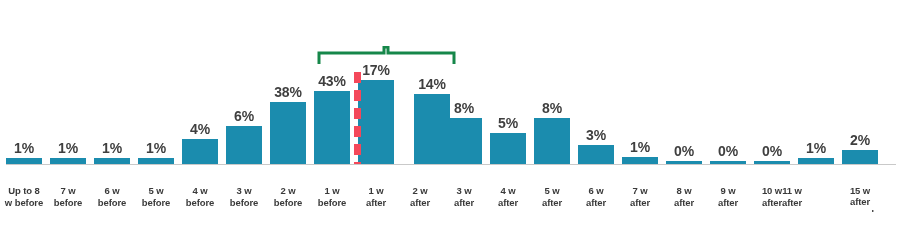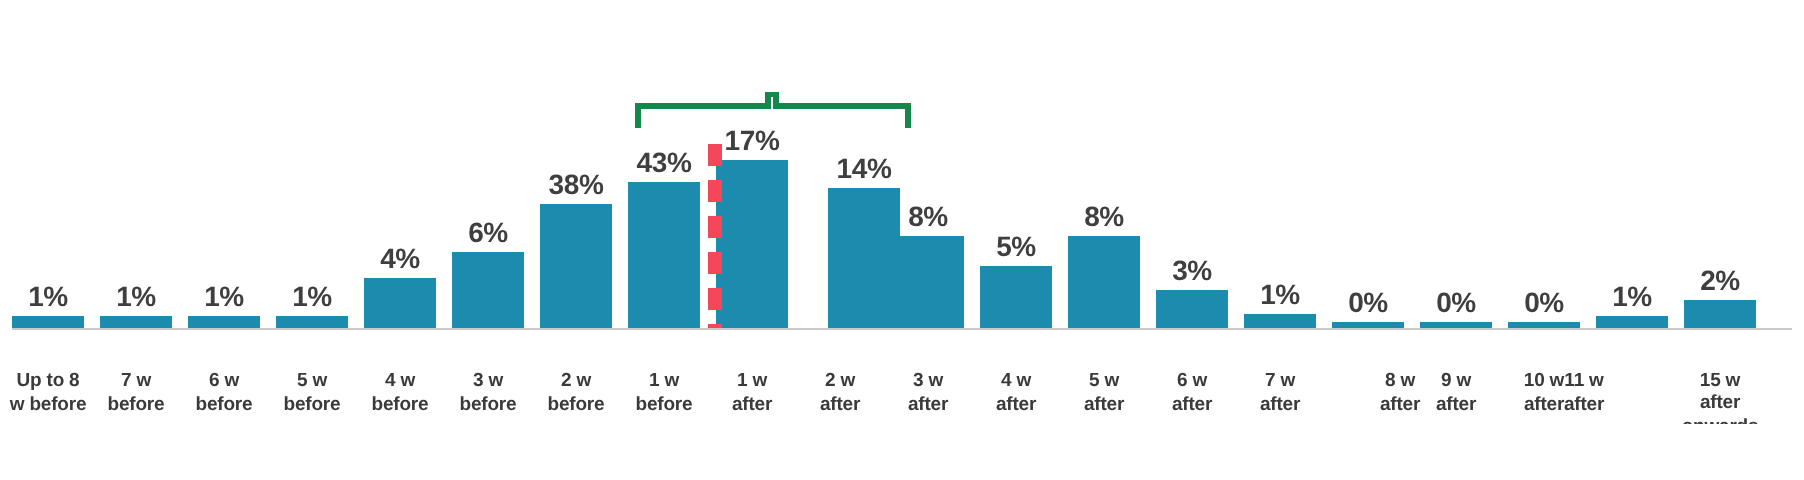--- a/index.html
+++ b/index.html
@@ -217,21 +217,21 @@
     <div class="cat-label" style="left:436px;">3 w
 after</div>
     <div class="cat-label" style="left:480px;">4 w
 after</div>
     <div class="cat-label" style="left:524px;">5 w
 after</div>
     <div class="cat-label" style="left:568px;">6 w
 after</div>
     <div class="cat-label" style="left:612px;">7 w
 after</div>
-    <div class="cat-label" style="left:672px;">8 w
+    <div class="cat-label" style="left:656px;">8 w
 after</div>
     <div class="cat-label" style="left:700px;">9 w
 after</div>
     <div class="cat-label" style="left:744px;">10 w
 after</div>
     <div class="cat-label" style="left:764px;">11 w
 after</div>
     <div class="cat-label" style="left:832px; bottom:-7px;">15 w
 after
 onwards</div>

